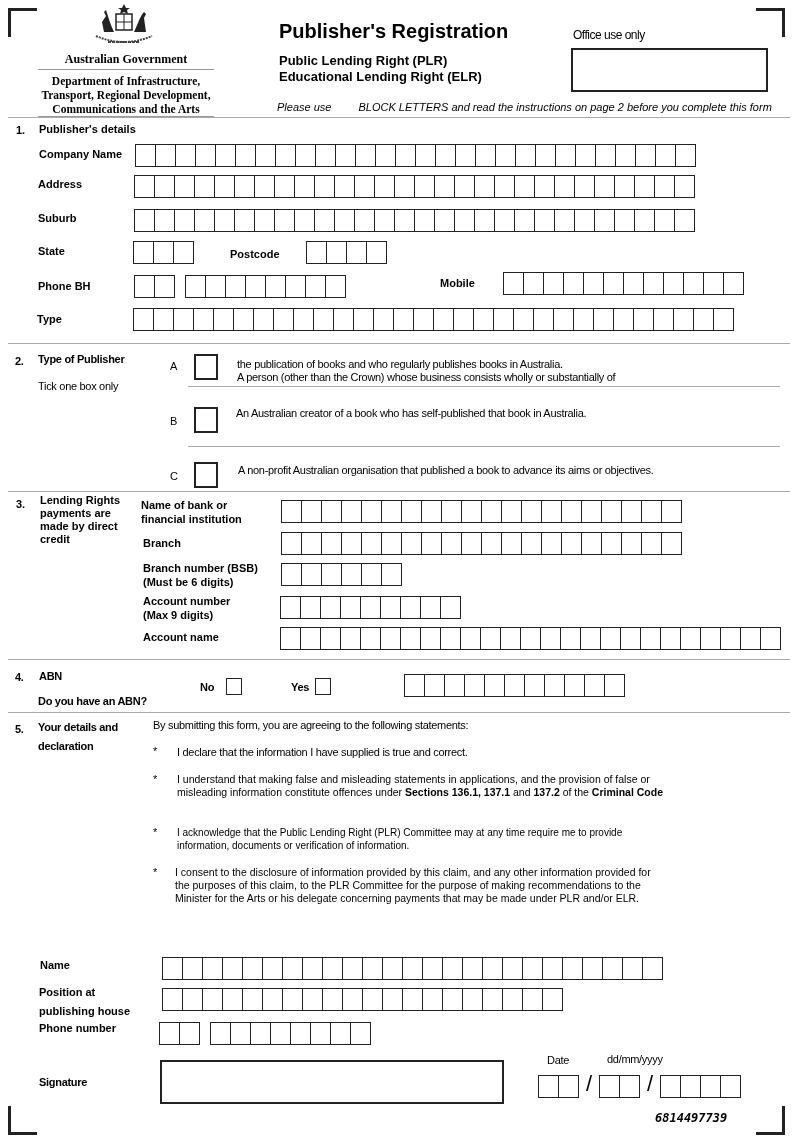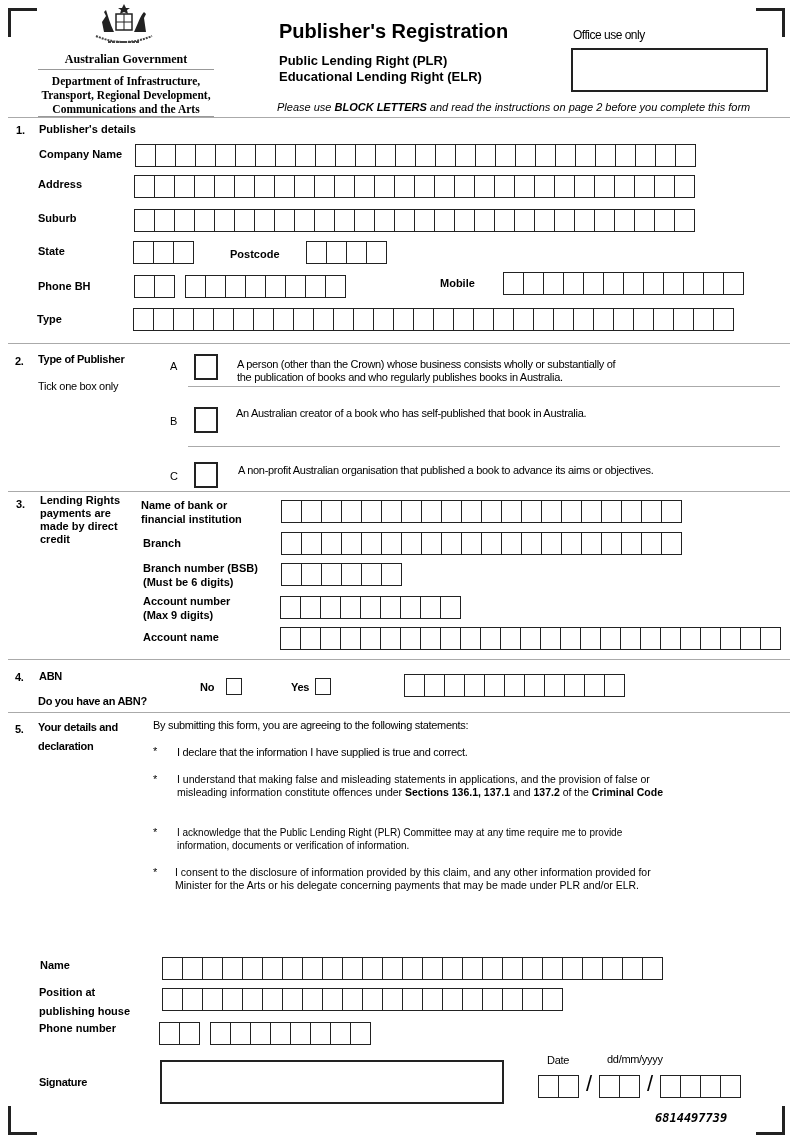--- a/index.html
+++ b/index.html
@@ -13,21 +13,21 @@
   .crest{left:88px;top:2px;width:72px;height:48px;}
   .gov{left:38px;top:52px;width:176px;text-align:center;font-family:"Liberation Serif",serif;font-weight:bold;font-size:12px;}
   .gov-rule{left:38px;top:69px;width:176px;height:1px;background:#999;}
   .dept{left:38px;top:74px;width:176px;text-align:center;font-family:"Liberation Serif",serif;font-weight:bold;font-size:11.5px;line-height:14px;}
   .dept-rule{left:38px;top:116px;width:176px;height:1px;background:#999;}
   .title{left:279px;top:20px;font-size:20px;font-weight:bold;}
   .sub{left:279px;top:53px;font-size:13px;font-weight:bold;line-height:16px;}
   .office-lbl{left:573px;top:28px;font-size:12px;letter-spacing:-0.5px;}
   .office-box{left:571px;top:48px;width:193px;height:40px;border:2px solid #222;}
   .instr{left:277px;top:101px;font-size:11px;font-style:italic;}
-  .instr b{font-weight:bold;}
+  .instr b{font-weight:normal;margin-left:24px;}
   .hr{position:absolute;left:8px;width:782px;height:1px;background:#aaa;}
   .hr-short{position:absolute;height:1px;background:#aaa;}
   .num{font-size:11px;font-weight:bold;}
   .lbl{font-size:11px;font-weight:bold;line-height:14px;}
   .plain{font-size:11px;line-height:13px;}
   .narrow{font-size:11px;letter-spacing:-0.3px;}
   .boxes{position:absolute;display:flex;border:1.5px solid #222;height:21px;}
   .boxes span{display:block;width:19px;height:21px;border-right:1.5px solid #222;box-sizing:content-box;}
   .boxes span:last-child{border-right:none;}
   .chk{position:absolute;width:20px;height:22px;border:2px solid #222;}
@@ -253,22 +253,22 @@
 
 <div class="hr" style="top:343px"></div>
 
 <div class="abs num narrow" style="left:15px;top:355px">2.</div>
 <div class="abs lbl narrow" style="left:38px;top:352px">Type of Publisher</div>
 <div class="abs plain narrow" style="left:38px;top:380px">Tick one box only</div>
 
 <div class="abs plain narrow" style="left:170px;top:360px">A</div>
 <div class="chk" style="left:194px;top:354px"></div>
 <div class="abs plain narrow" style="left:237px;top:358px">
+  <div>the publication of books and who regularly publishes books in Australia.</div>
   <div>A person (other than the Crown) whose business consists wholly or substantially of</div>
-  <div>the publication of books and who regularly publishes books in Australia.</div>
 </div>
 <div class="hr-short" style="left:188px;top:386px;width:592px"></div>
 
 <div class="abs plain narrow" style="left:170px;top:415px">B</div>
 <div class="chk" style="left:194px;top:407px"></div>
 <div class="abs plain narrow" style="left:236px;top:407px">An Australian creator of a book who has self-published that book in Australia.</div>
 <div class="hr-short" style="left:188px;top:446px;width:592px"></div>
 
 <div class="abs plain narrow" style="left:170px;top:470px">C</div>
 <div class="chk" style="left:194px;top:462px"></div>
@@ -434,20 +434,21 @@
 
 <div class="abs plain" style="left:153px;top:826px">*</div>
 <div class="abs plain" style="left:177px;top:826px;font-size:10px">
   <div>I acknowledge that the Public Lending Right (PLR) Committee may at any time require me to provide</div>
   <div>information, documents or verification of information.</div>
 </div>
 
 <div class="abs plain" style="left:153px;top:866px">*</div>
 <div class="abs plain" style="left:175px;top:866px;font-size:10.5px">
   <div>I consent to the disclosure of information provided by this claim, and any other information provided for</div>
+  <div>the purposes of this claim, to the PLR Committee for the purpose of making recommendations to the</div>
   <div>Minister for the Arts or his delegate concerning payments that may be made under PLR and/or ELR.</div>
 </div>
 
 <div class="abs lbl" style="left:40px;top:958px">Name</div>
 <div class="boxes" style="left:162px;top:957px">
     <span></span>
     <span></span>
     <span></span>
     <span></span>
     <span></span>

